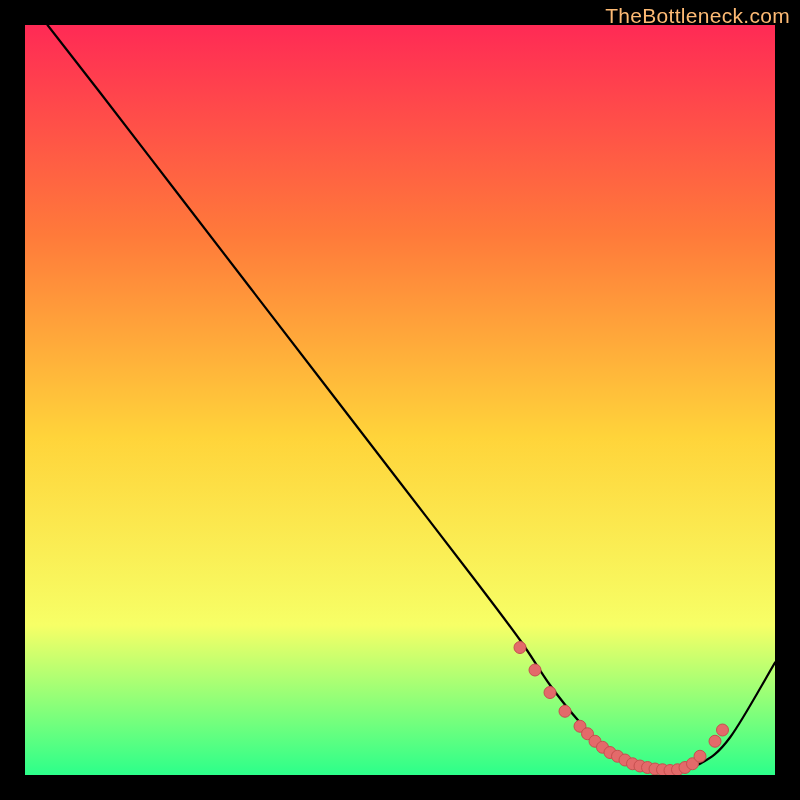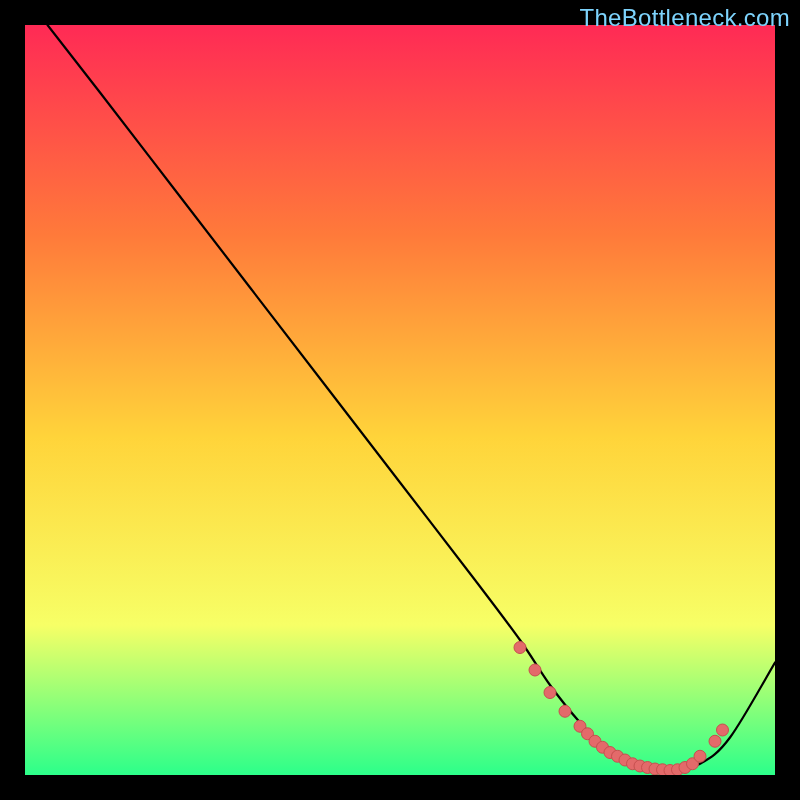--- a/index.html
+++ b/index.html
@@ -14,22 +14,22 @@
   .frame {
     position: relative;
     width: 800px;
     height: 800px;
     background: #000;
   }
   .watermark {
     position: absolute;
     top: 4px;
     right: 10px;
-    color: #7dd3fc;
-    font-size: 24px;
+    color: #fdba74;
+    font-size: 21px;
     font-weight: 500;
     letter-spacing: 0.3px;
     z-index: 5;
   }
   .plot {
     position: absolute;
     left: 25px;
     top: 25px;
     width: 750px;
     height: 750px;

